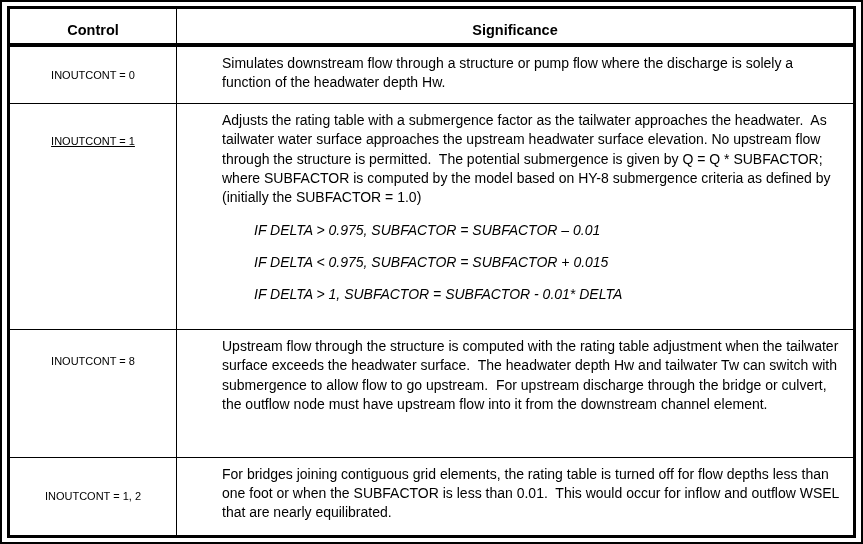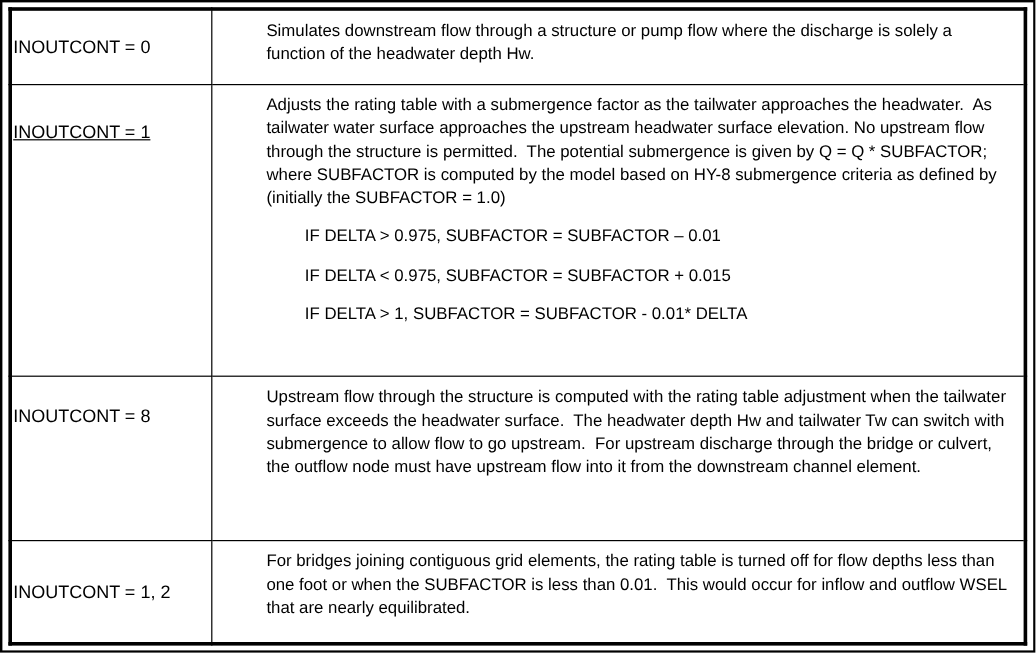--- a/index.html
+++ b/index.html
@@ -44,55 +44,60 @@
     text-align: center;
     vertical-align: bottom;
     font-weight: bold;
     font-size: 14.5px;
     padding-bottom: 5px;
     border-bottom: 4px solid #000;
   }
 
   
   td.ctl {
-    font-size: 15px;
+    text-align: center;
+    font-size: 11px;
     vertical-align: middle;
   }
   tr.r1 td.ctl { vertical-align: top; padding-top: 31px; text-decoration: underline; }
   tr.r2 td.ctl { vertical-align: top; padding-top: 25px; }
 
   
   td.sig {
     vertical-align: top;
     padding: 7px 8px 6px 9px;
     font-size: 14px;
     line-height: 1.38;
   }
 
   .para { white-space: pre-wrap; margin-left: 36px; }
-  .cond { white-space: pre-wrap; margin-left: 68px; margin-top: 13px; }
+  .cond { white-space: pre-wrap; margin-left: 68px; margin-top: 13px; font-style: italic; }
 
   
   tr.r0 { height: 52px; }
   tr.r1 { height: 196px; }
   tr.r2 { height: 117px; }
   tr.r3 { height: 70px; }
 </style>
 </head>
 <body>
 
 <div class="page">
   <table class="rating">
     <colgroup>
       <col class="col-control">
       <col class="col-significance">
     </colgroup>
 
     <tbody>
 
+    <tr class="header-row">
+      <td>Control</td>
+      <td>Significance</td>
+    </tr>
 
     <tr class="r0">
       <td class="ctl">INOUTCONT = 0</td>
       <td class="sig">
         <div class="para">Simulates downstream flow through a structure or pump flow where the discharge is solely a function of the headwater depth Hw.</div>
       </td>
     </tr>
 
     <tr class="r1">
       <td class="ctl">INOUTCONT = 1</td>

